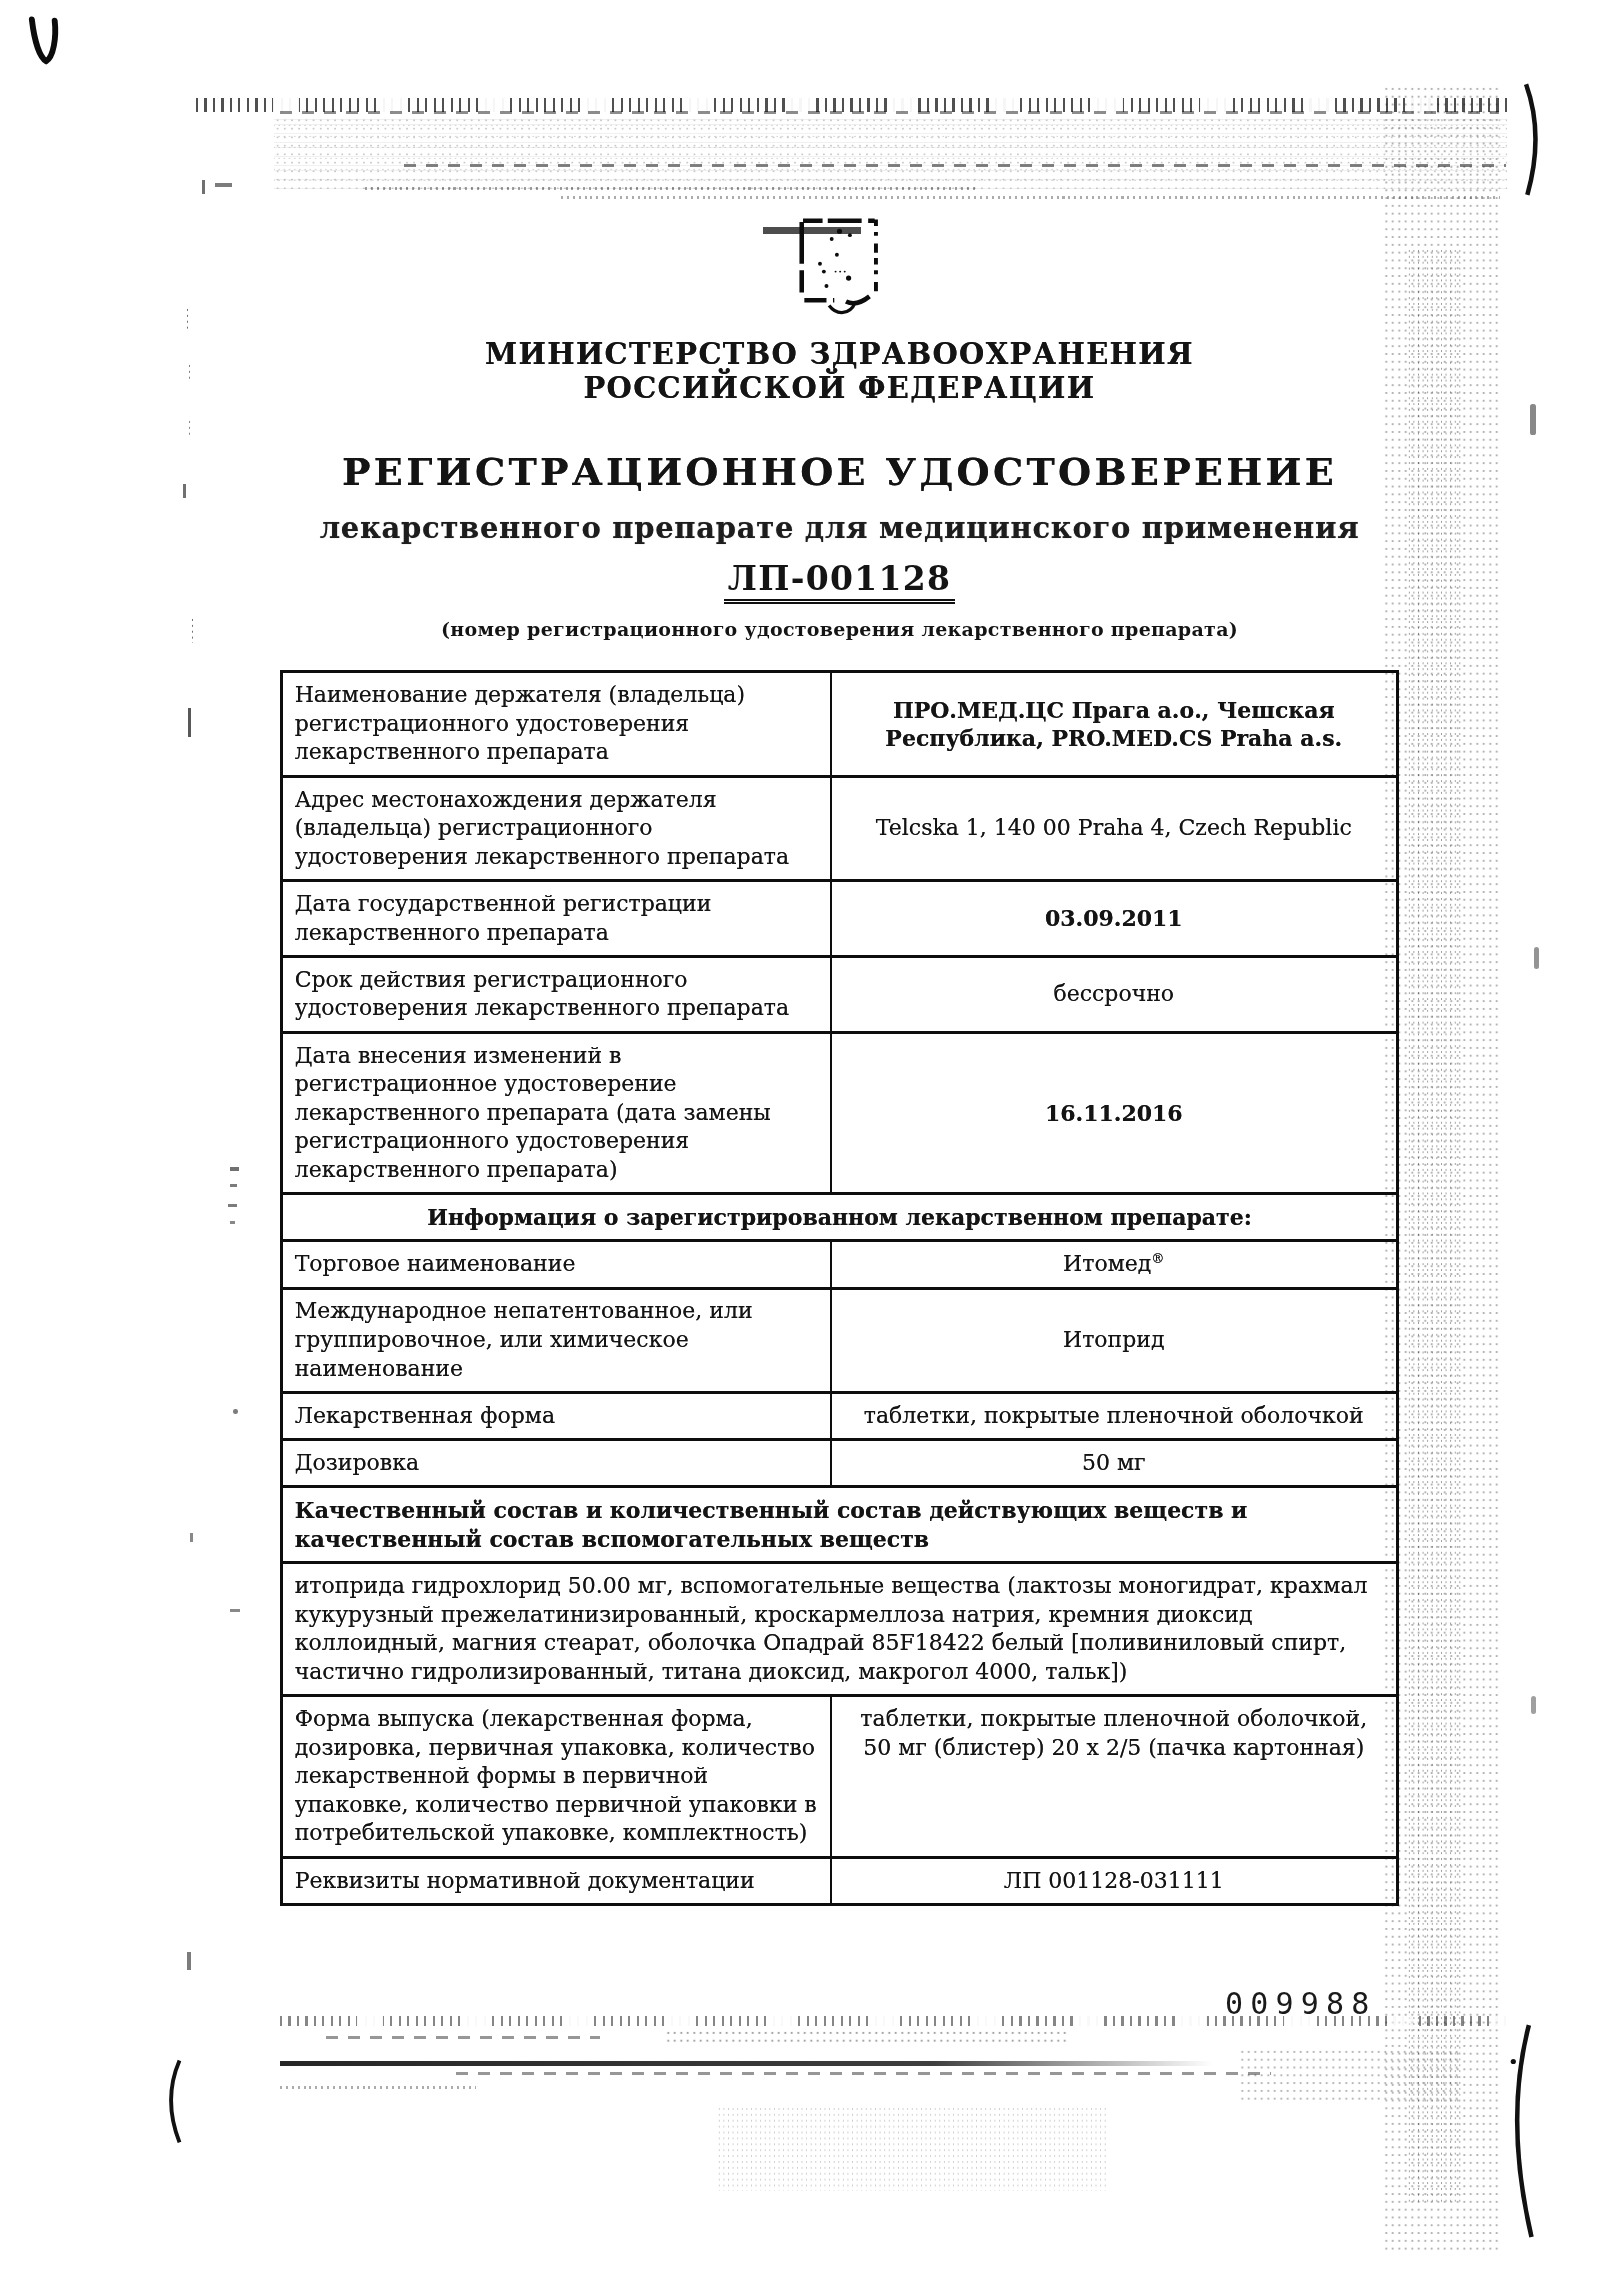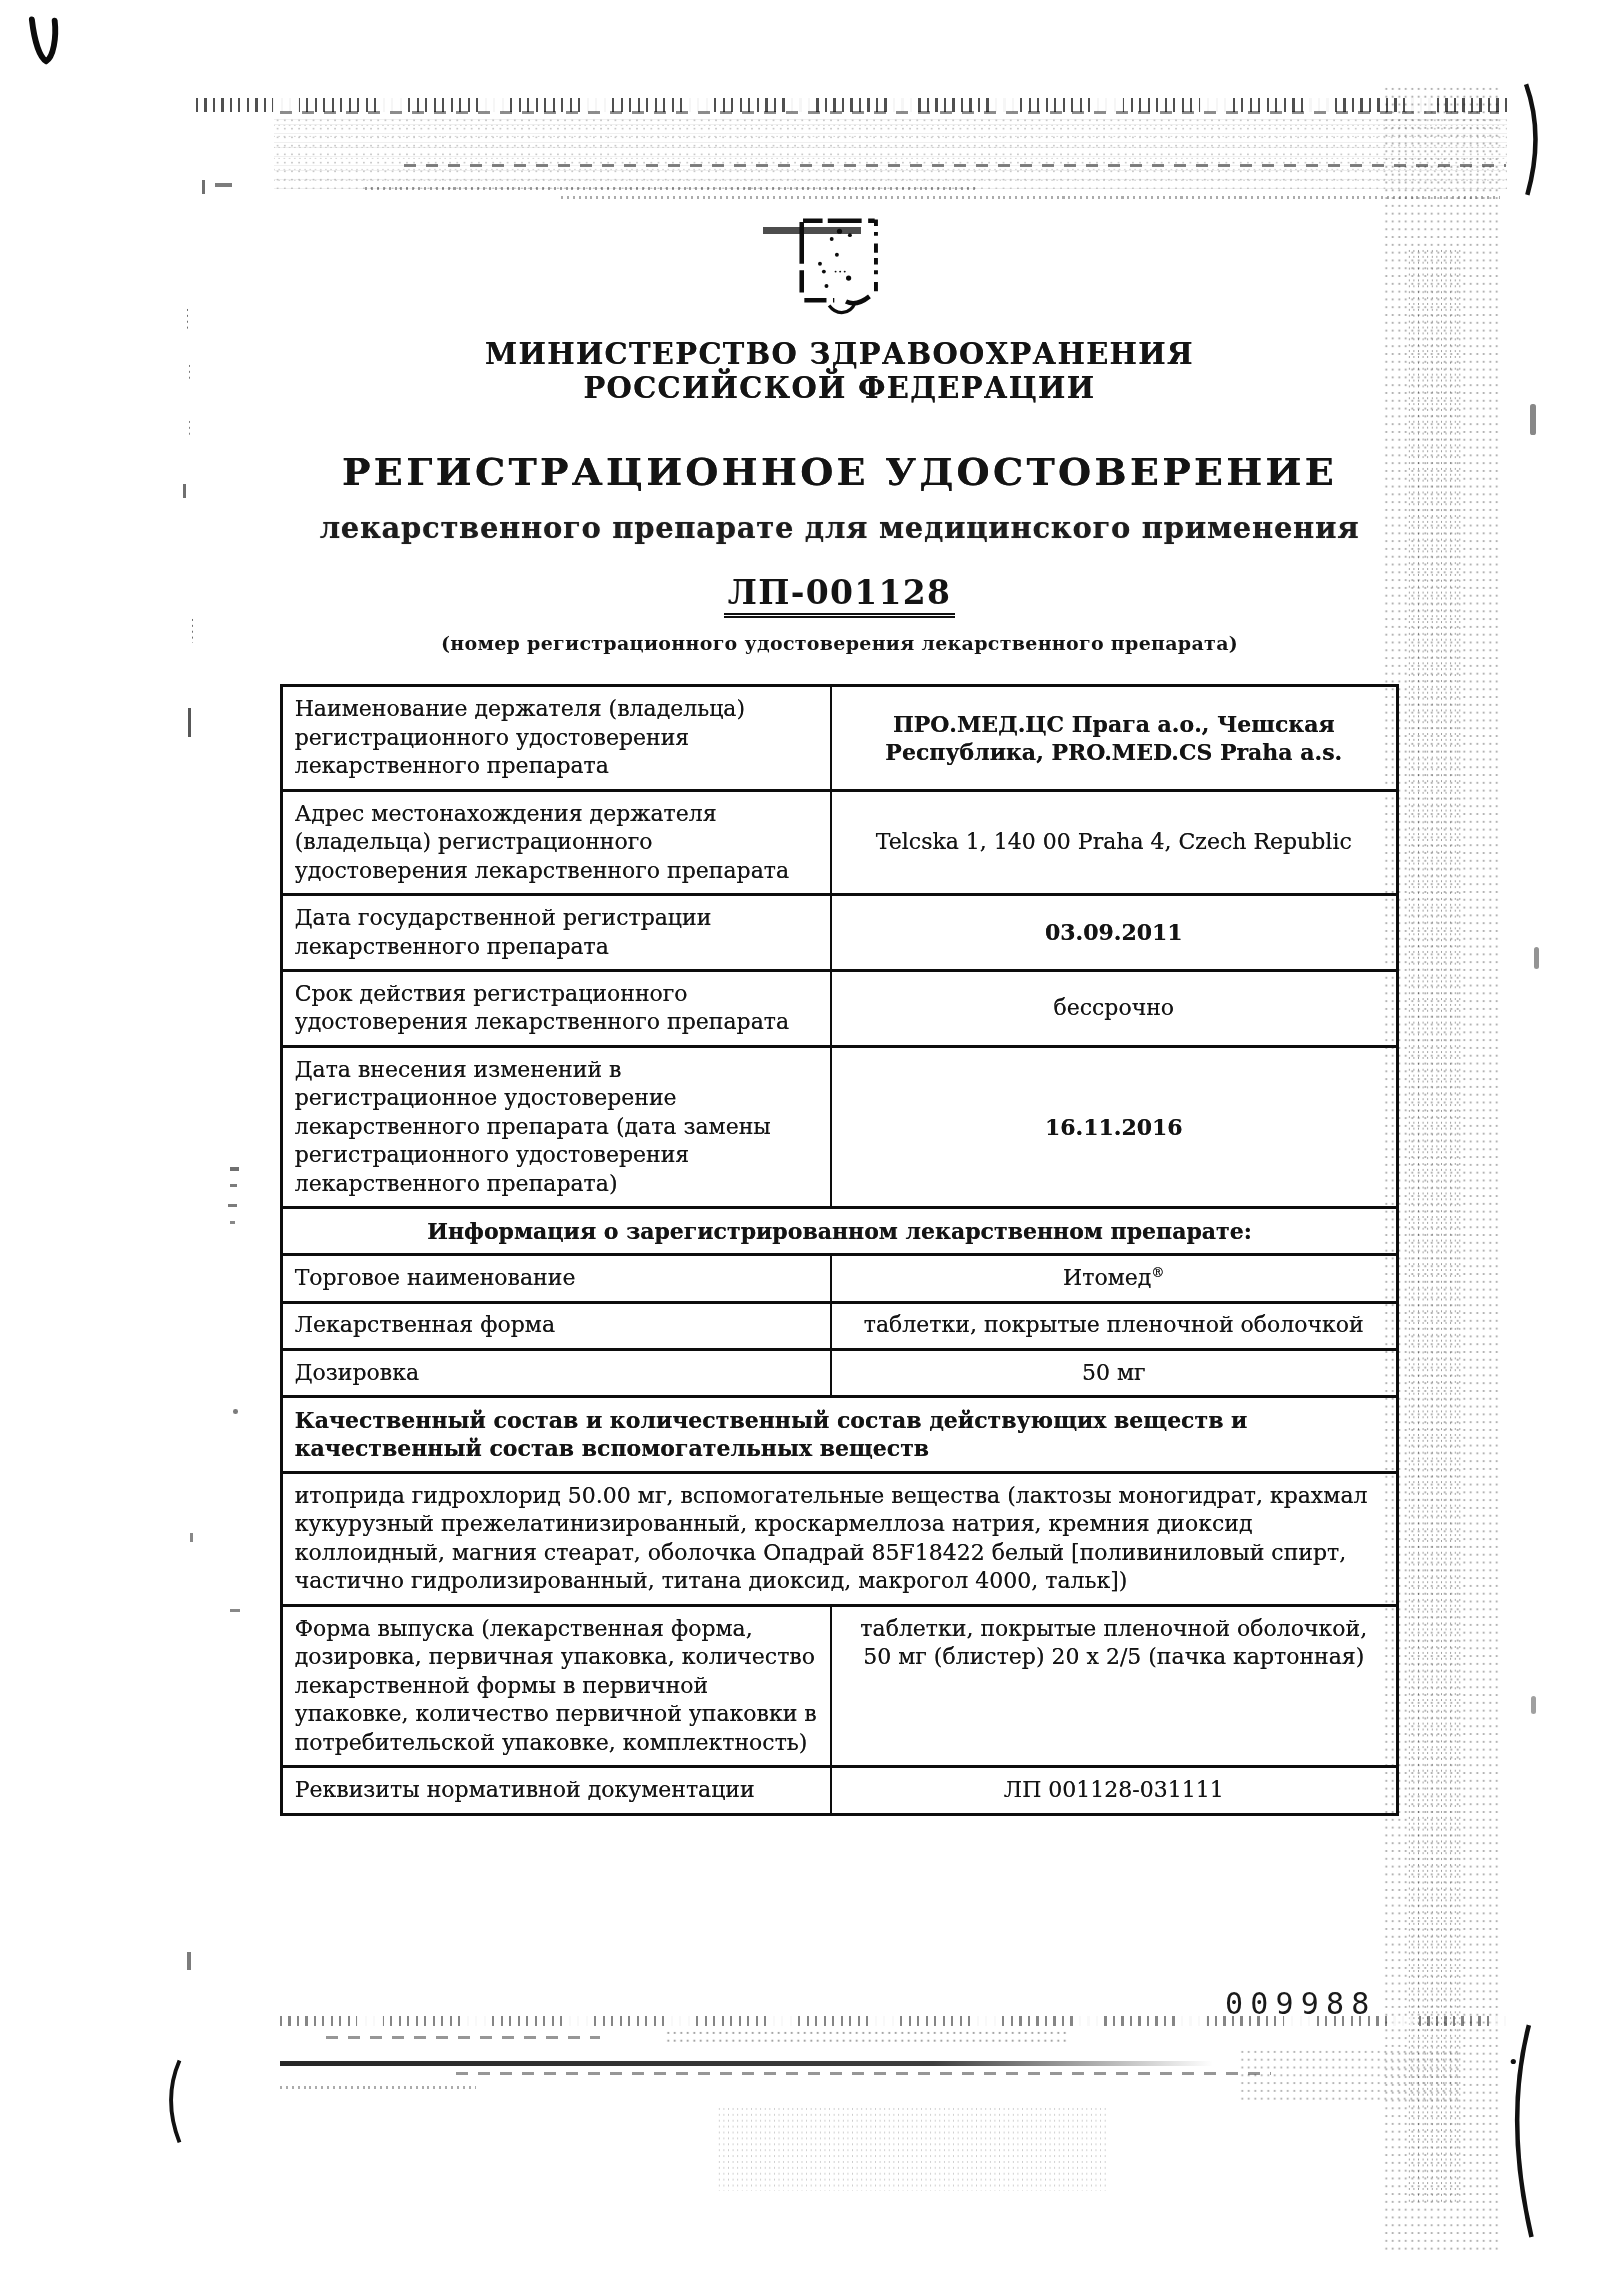--- a/index.html
+++ b/index.html
@@ -10,21 +10,21 @@
   }
   
   .content{position:absolute; left:280px; top:213px; width:1119px; text-align:center;}
   .emblem-wrap{height:112px; margin-bottom:11.7px;}
   .ministry{font-weight:700; font-size:29px; line-height:1.18; letter-spacing:1.3px;
     text-shadow:0 0 0.4px rgba(20,20,20,.8);}
   .doc-title{margin-top:44px; font-weight:700; font-size:38px; letter-spacing:3.3px;
     text-shadow:0 0 0.5px rgba(20,20,20,.85);}
   .doc-subtitle{margin-top:17px; font-weight:700; font-size:29px; letter-spacing:0.7px;
     color:#1d1d1d; text-shadow:0 0 0.8px rgba(30,30,30,.6);}
-  .reg-number{margin-top:28px; font-weight:700; font-size:33px; letter-spacing:1.3px;
+  .reg-number{margin-top:14px; font-weight:700; font-size:33px; letter-spacing:1.3px;
     display:inline-block; border-bottom:5.9px double #101010; padding:0 3.9px 1.3px 3.9px;}
   .reg-caption{margin-top:14px; font-weight:700; font-size:19px; letter-spacing:0.3px;}
   
   table.cert{border-collapse:collapse; width:100%; margin-top:30px; table-layout:fixed;
     font-size:22px; line-height:1.3; text-align:left;}
   table.cert td{border:2px solid #0d0d0d; border-top-width:3.9px; border-bottom-width:3.9px;
     padding:7.8px 11.7px; vertical-align:middle; word-wrap:break-word;
     text-shadow:0 0 0.4px rgba(15,15,15,.75);}
   table.cert{border:3.9px solid #0d0d0d;}
   td.lbl{font-weight:400;}
@@ -181,20 +181,24 @@
             <td class="val b">16.11.2016</td>
           </tr>
           <tr>
             <td colspan="2" class="b ac">Информация о зарегистрированном лекарственном препарате:</td>
           </tr>
           <tr>
             <td class="lbl">Торговое наименование</td>
             <td class="val">Итомед<sup>®</sup></td>
           </tr>
           <tr>
+            <td class="lbl">Международное непатентованное, или группировочное, или химическое наименование</td>
+            <td class="val">Итоприд</td>
+          </tr>
+          <tr>
             <td class="lbl">Лекарственная форма</td>
             <td class="val">таблетки, покрытые пленочной оболочкой</td>
           </tr>
           <tr>
             <td class="lbl">Дозировка</td>
             <td class="val">50 мг</td>
           </tr>
           <tr>
             <td colspan="2" class="b al">Качественный состав и количественный состав действующих веществ и качественный состав вспомогательных веществ</td>
           </tr>

